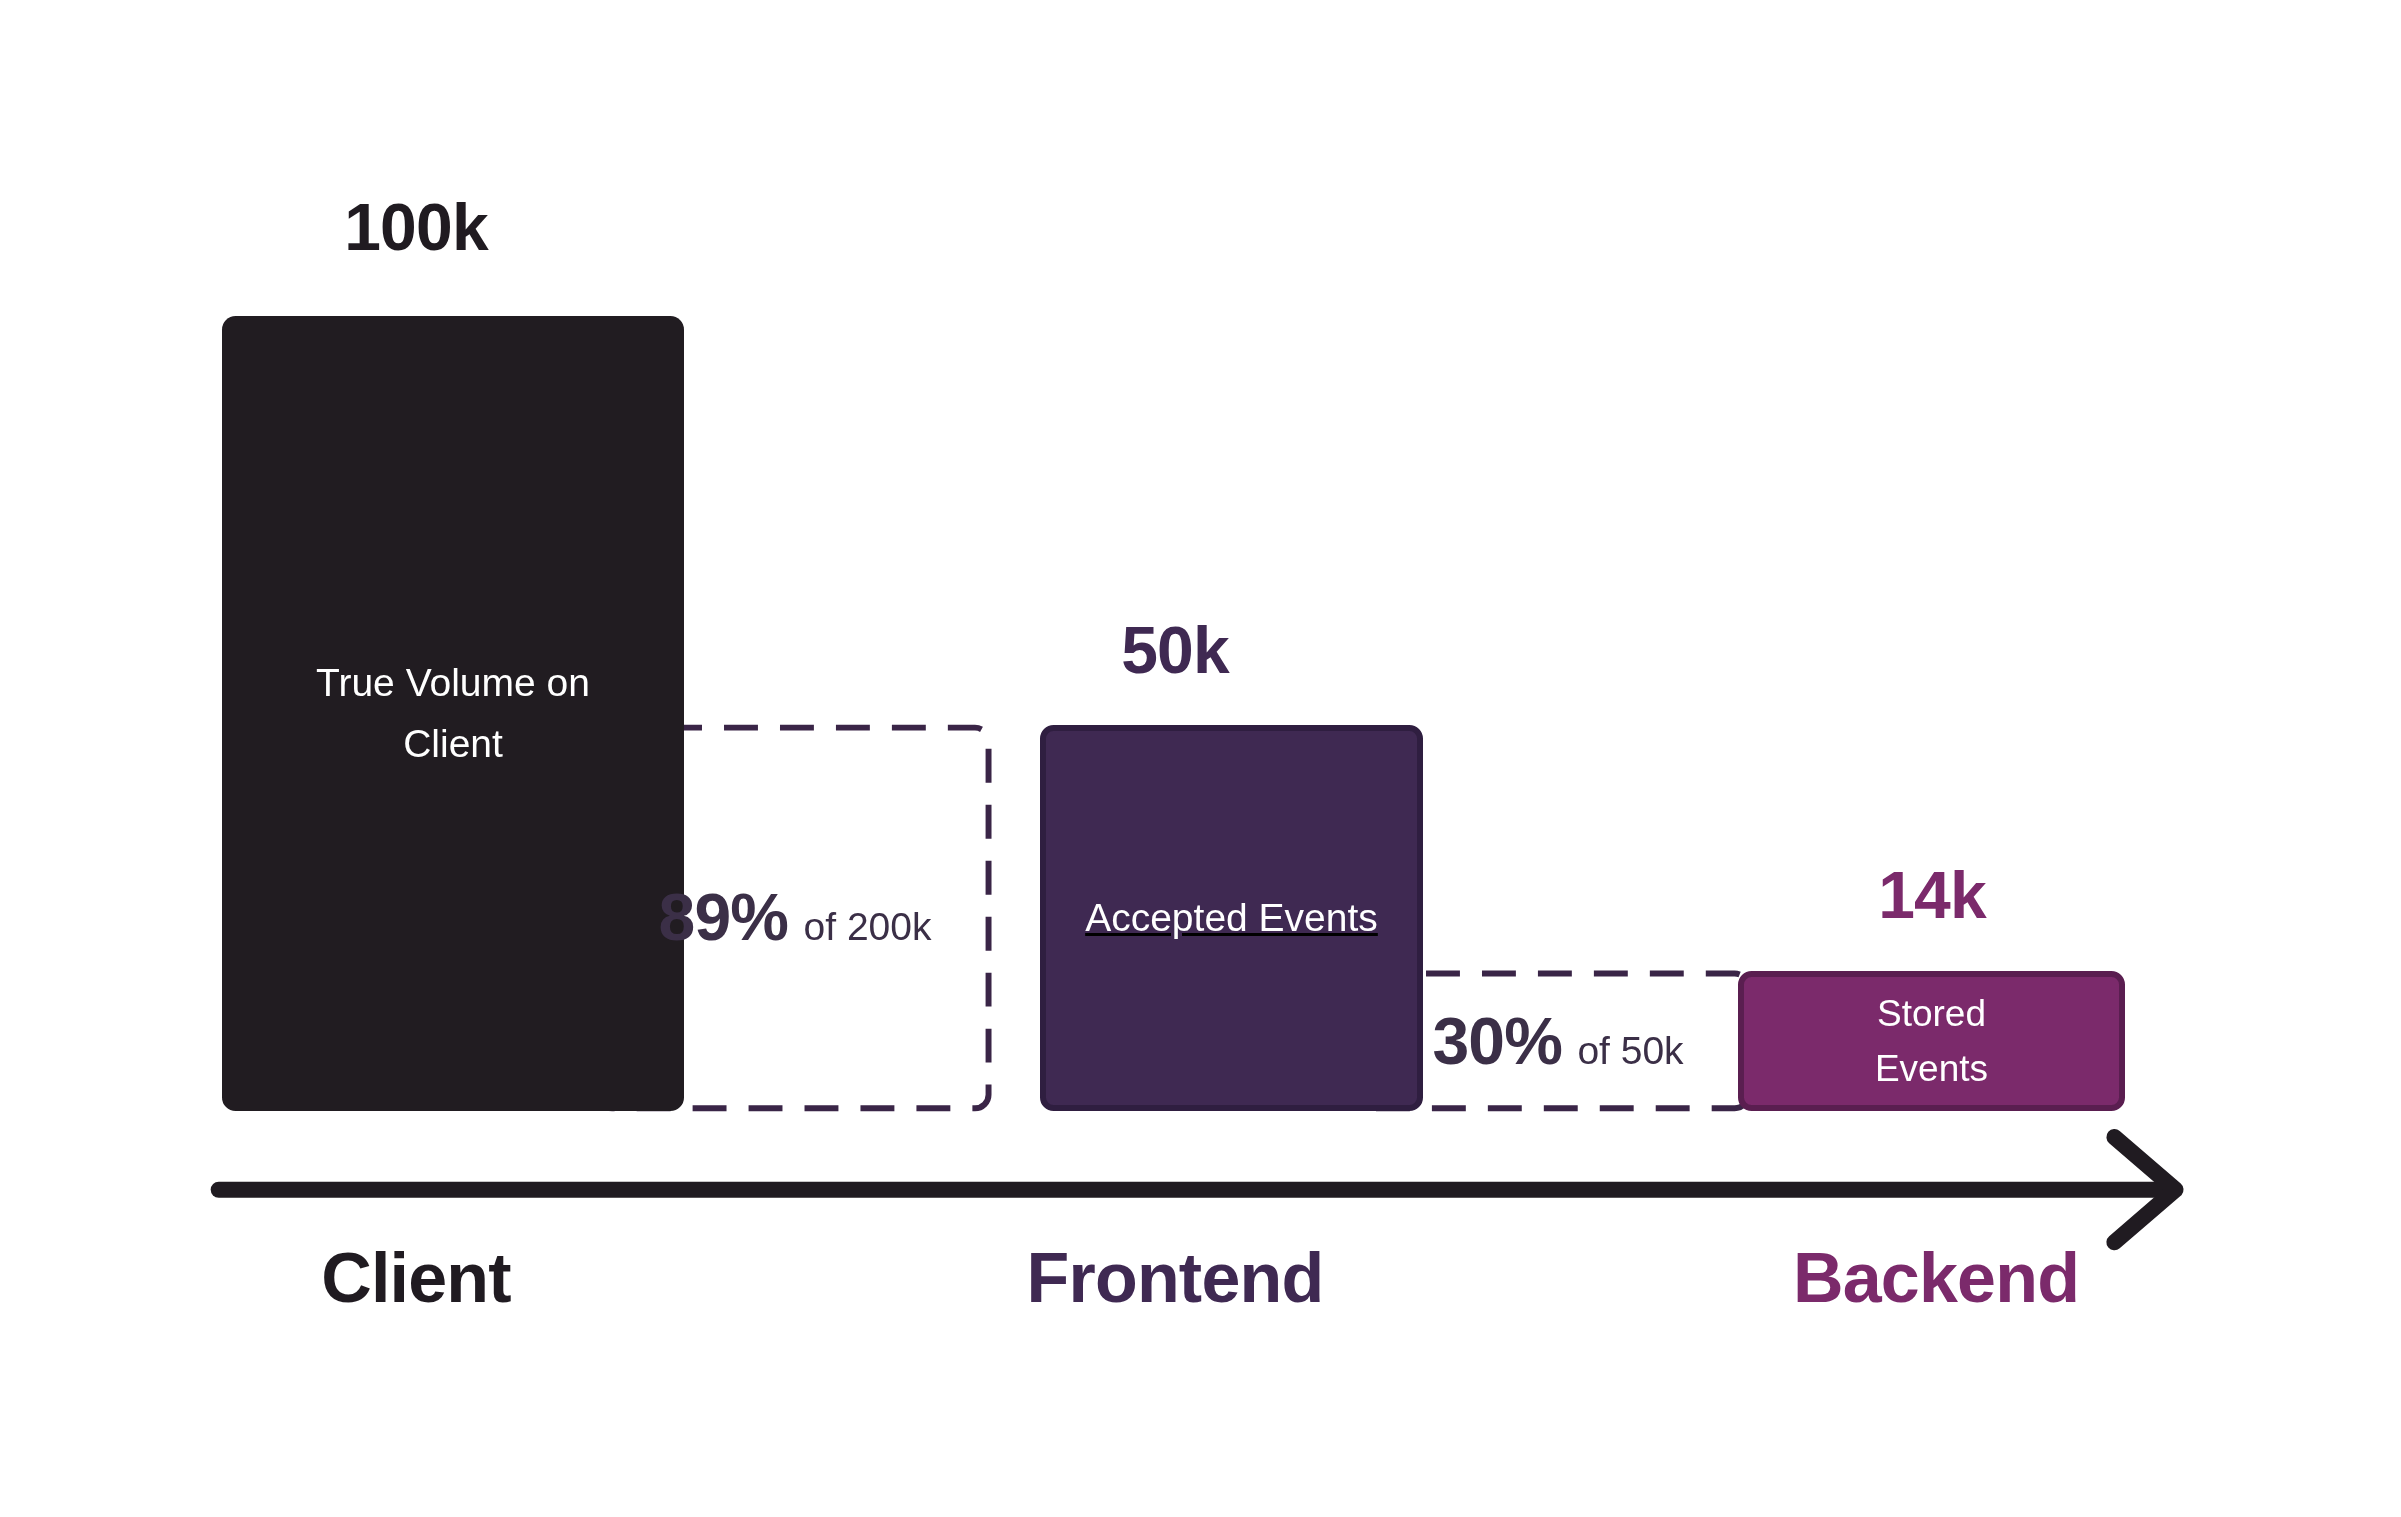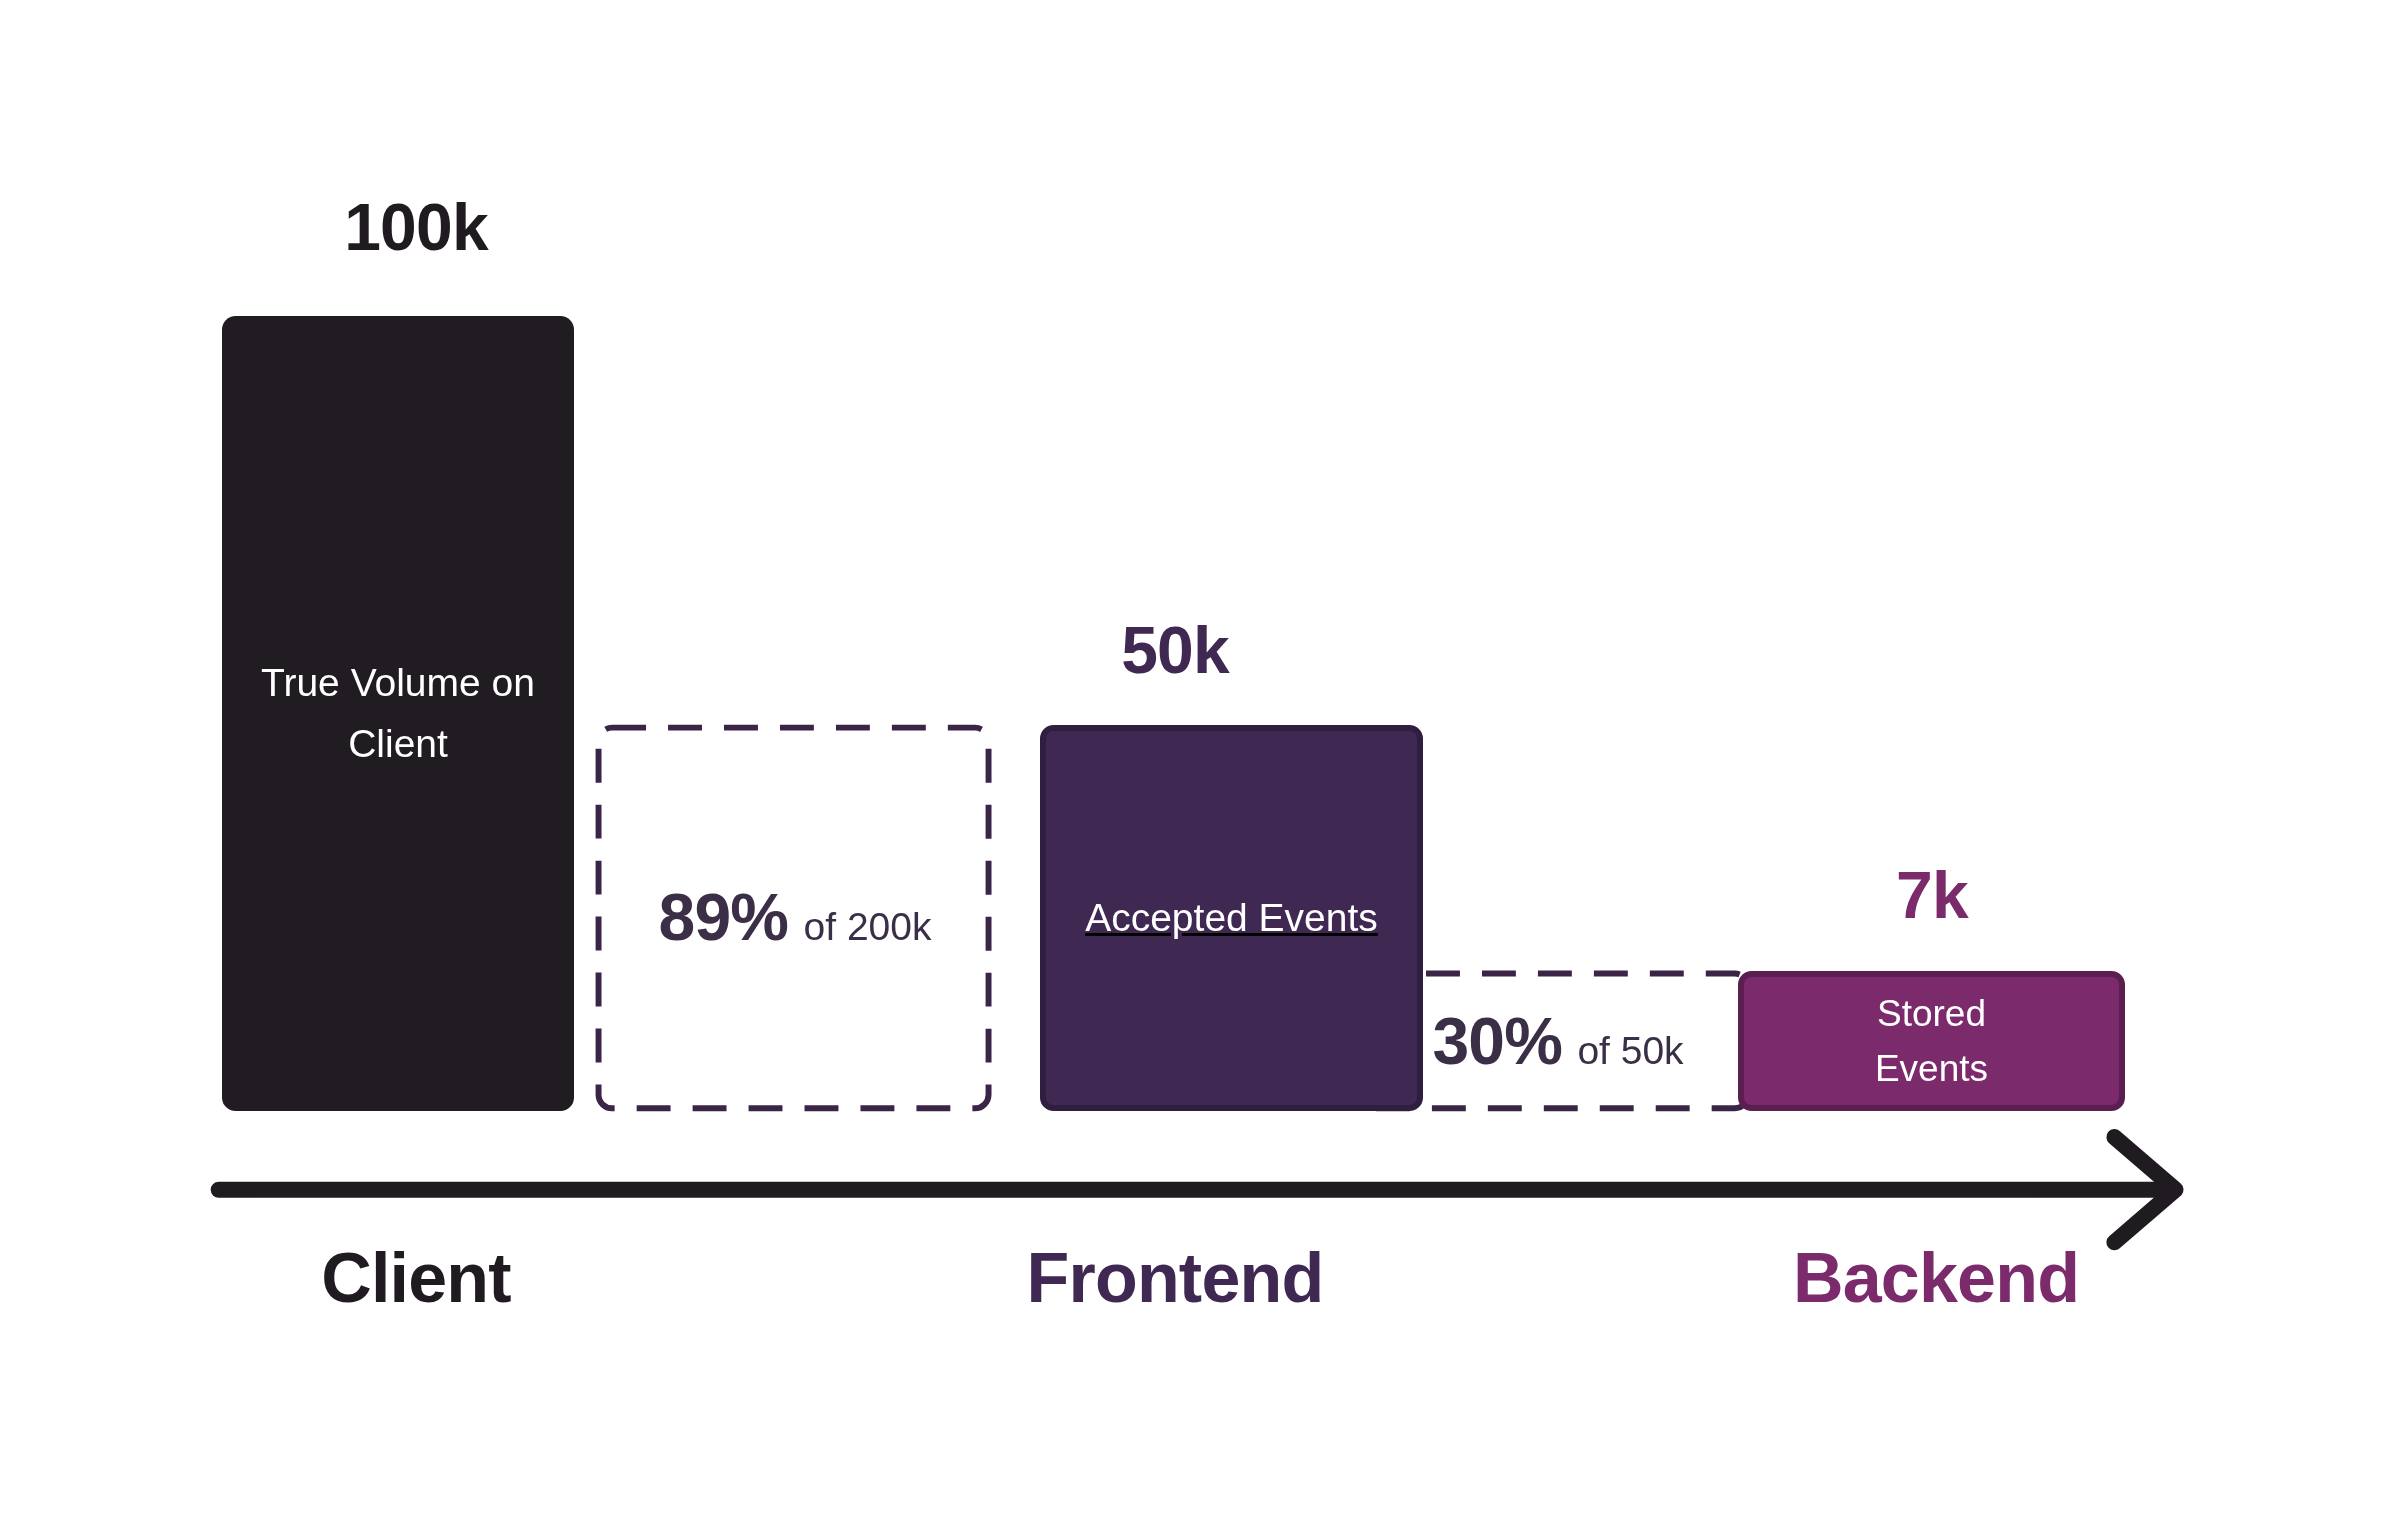--- a/index.html
+++ b/index.html
@@ -40,21 +40,21 @@
     text-align: center;
   }
   .bar-text {
     color: #ffffff;
     font-size: 39px;
     font-weight: 400;
     line-height: 1.55;
   }
   .bar-black {
     left: 222px; top: 316px;
-    width: 352px; height: 795px;
+    width: 462px; height: 795px;
     background: #211c21;
   }
   .bar-black .bar-text { max-width: 314px; }
   .bar-accepted {
     left: 1040px; top: 725px;
     width: 383px; height: 386px;
     background: #3f2952;
     border: 6px solid #2f1e40;
     text-decoration: underline;
   }
@@ -109,21 +109,21 @@
 
   <svg class="layer" viewBox="0 0 2832 1790" xmlns="http://www.w3.org/2000/svg">
     <rect class="dash-rect" x="706" y="858" width="460" height="449" rx="16"></rect>
     <rect class="dash-rect" x="1600" y="1148" width="462" height="159" rx="16"></rect>
     <line class="axis-stroke" x1="258" y1="1403" x2="2556" y2="1403"></line>
     <polyline class="axis-stroke" points="2494,1341 2566,1403 2494,1465"></polyline>
   </svg>
 
   <div class="value-label value-100k">100k</div>
   <div class="value-label value-50k">50k</div>
-  <div class="value-label value-15k">7k</div>
+  <div class="value-label value-15k">14k</div>
 
   <div class="bar bar-black">
     <span class="bar-text">True Volume on Client</span>
   </div>
 
   <div class="bar bar-accepted">
     <span class="bar-text">Accepted Events</span>
   </div>
 
   <div class="bar bar-stored">

